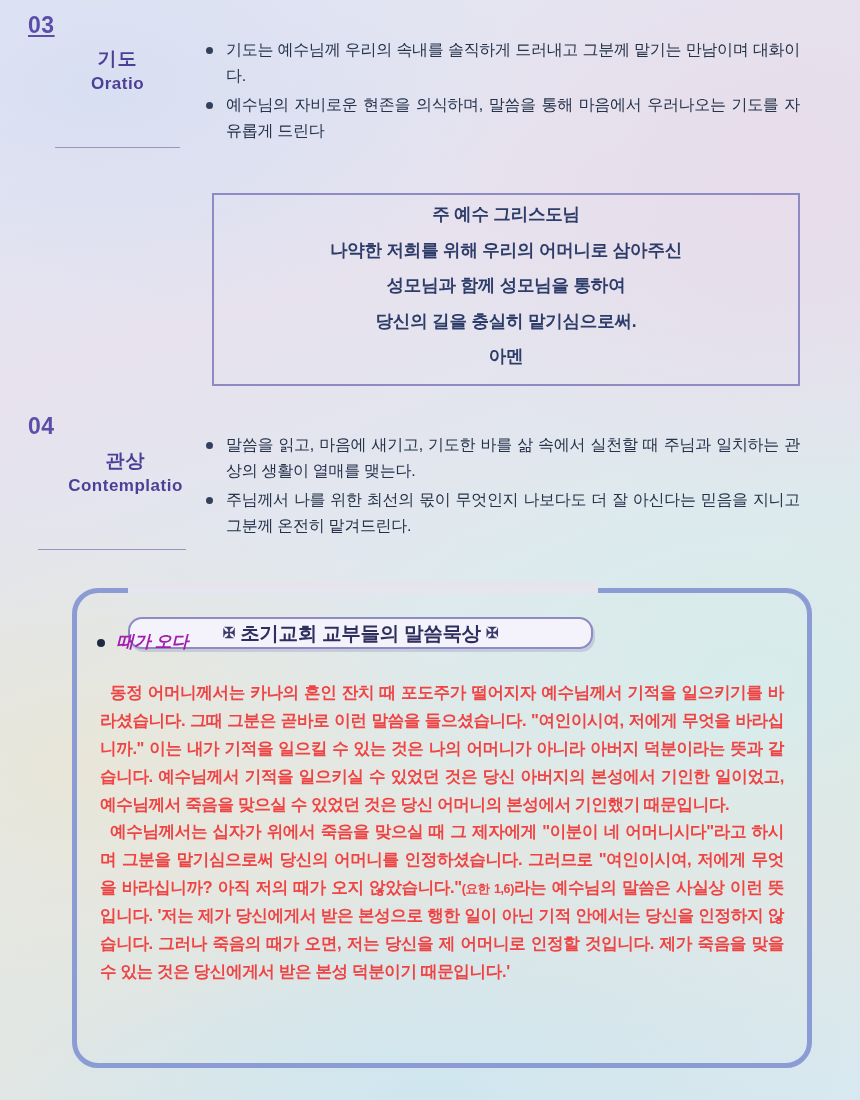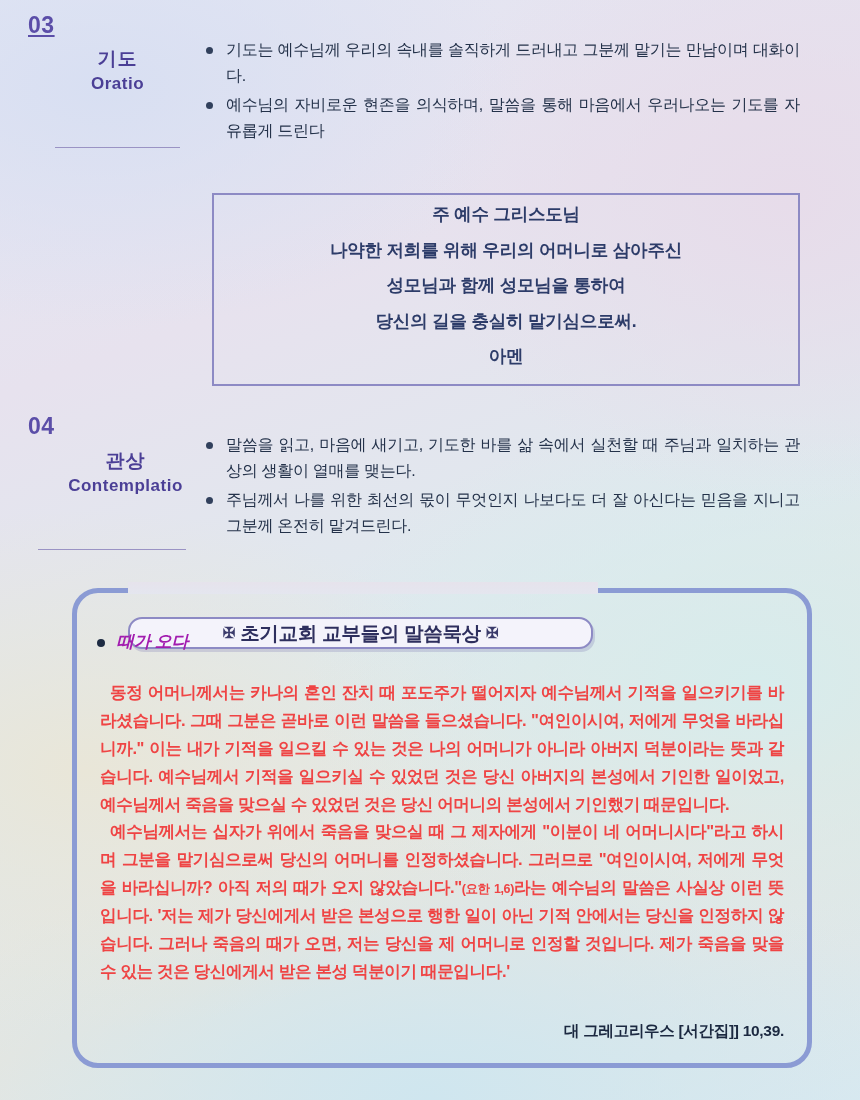--- a/index.html
+++ b/index.html
@@ -240,15 +240,14 @@
 
   <div class="med-head" style="left:117px; top:630px;">때가 오다</div>
 
   <div class="med-body" style="left:100px; top:679px; width:684px;">
     <p>동정 어머니께서는 카나의 혼인 잔치 때 포도주가 떨어지자 예수님께서 기적을 일으키기를 바라셨습니다. 그때 그분은 곧바로 이런 말씀을 들으셨습니다. "여인이시여, 저에게 무엇을 바라십니까." 이는 내가 기적을 일으킬 수 있는 것은 나의 어머니가 아니라 아버지 덕분이라는 뜻과 같습니다. 예수님께서 기적을 일으키실 수 있었던 것은 당신 아버지의 본성에서 기인한 일이었고, 예수님께서 죽음을 맞으실 수 있었던 것은 당신 어머니의 본성에서 기인했기 때문입니다.</p>
     <p>
       <span>예수님께서는 십자가 위에서 죽음을 맞으실 때 그 제자에게 "이분이 네 어머니시다"라고 하시며 그분을 맡기심으로써 당신의 어머니를 인정하셨습니다. 그러므로 "여인이시여, 저에게 무엇을 바라십니까? 아직 저의 때가 오지 않았습니다."</span><span class="small">(요한 1,6)</span><span>라는 예수님의 말씀은 사실상 이런 뜻입니다. '저는 제가 당신에게서 받은 본성으로 행한 일이 아닌 기적 안에서는 당신을 인정하지 않습니다. 그러나 죽음의 때가 오면, 저는 당신을 제 어머니로 인정할 것입니다. 제가 죽음을 맞을 수 있는 것은 당신에게서 받은 본성 덕분이기 때문입니다.'</span>
     </p>
   </div>
 
-  <div class="citation" style="left:300px; top:1021px; width:484px;">대 그레고리우스 [서간집]] 10,39.</div>
 
 </div>
 
 </body></html>

